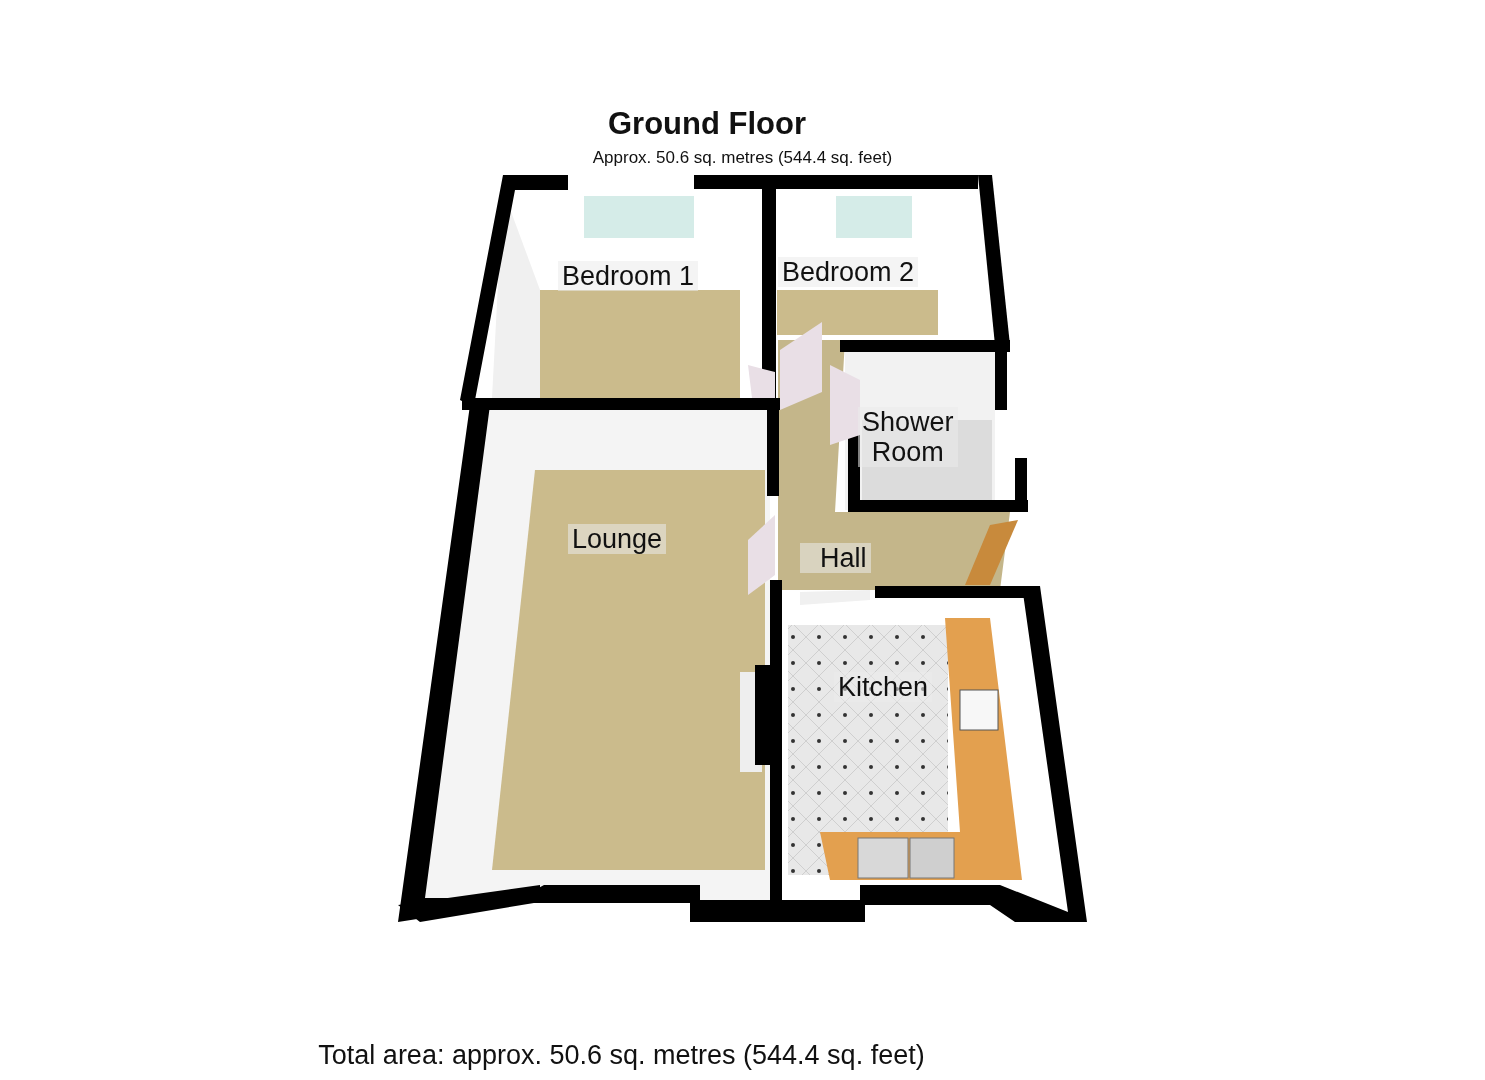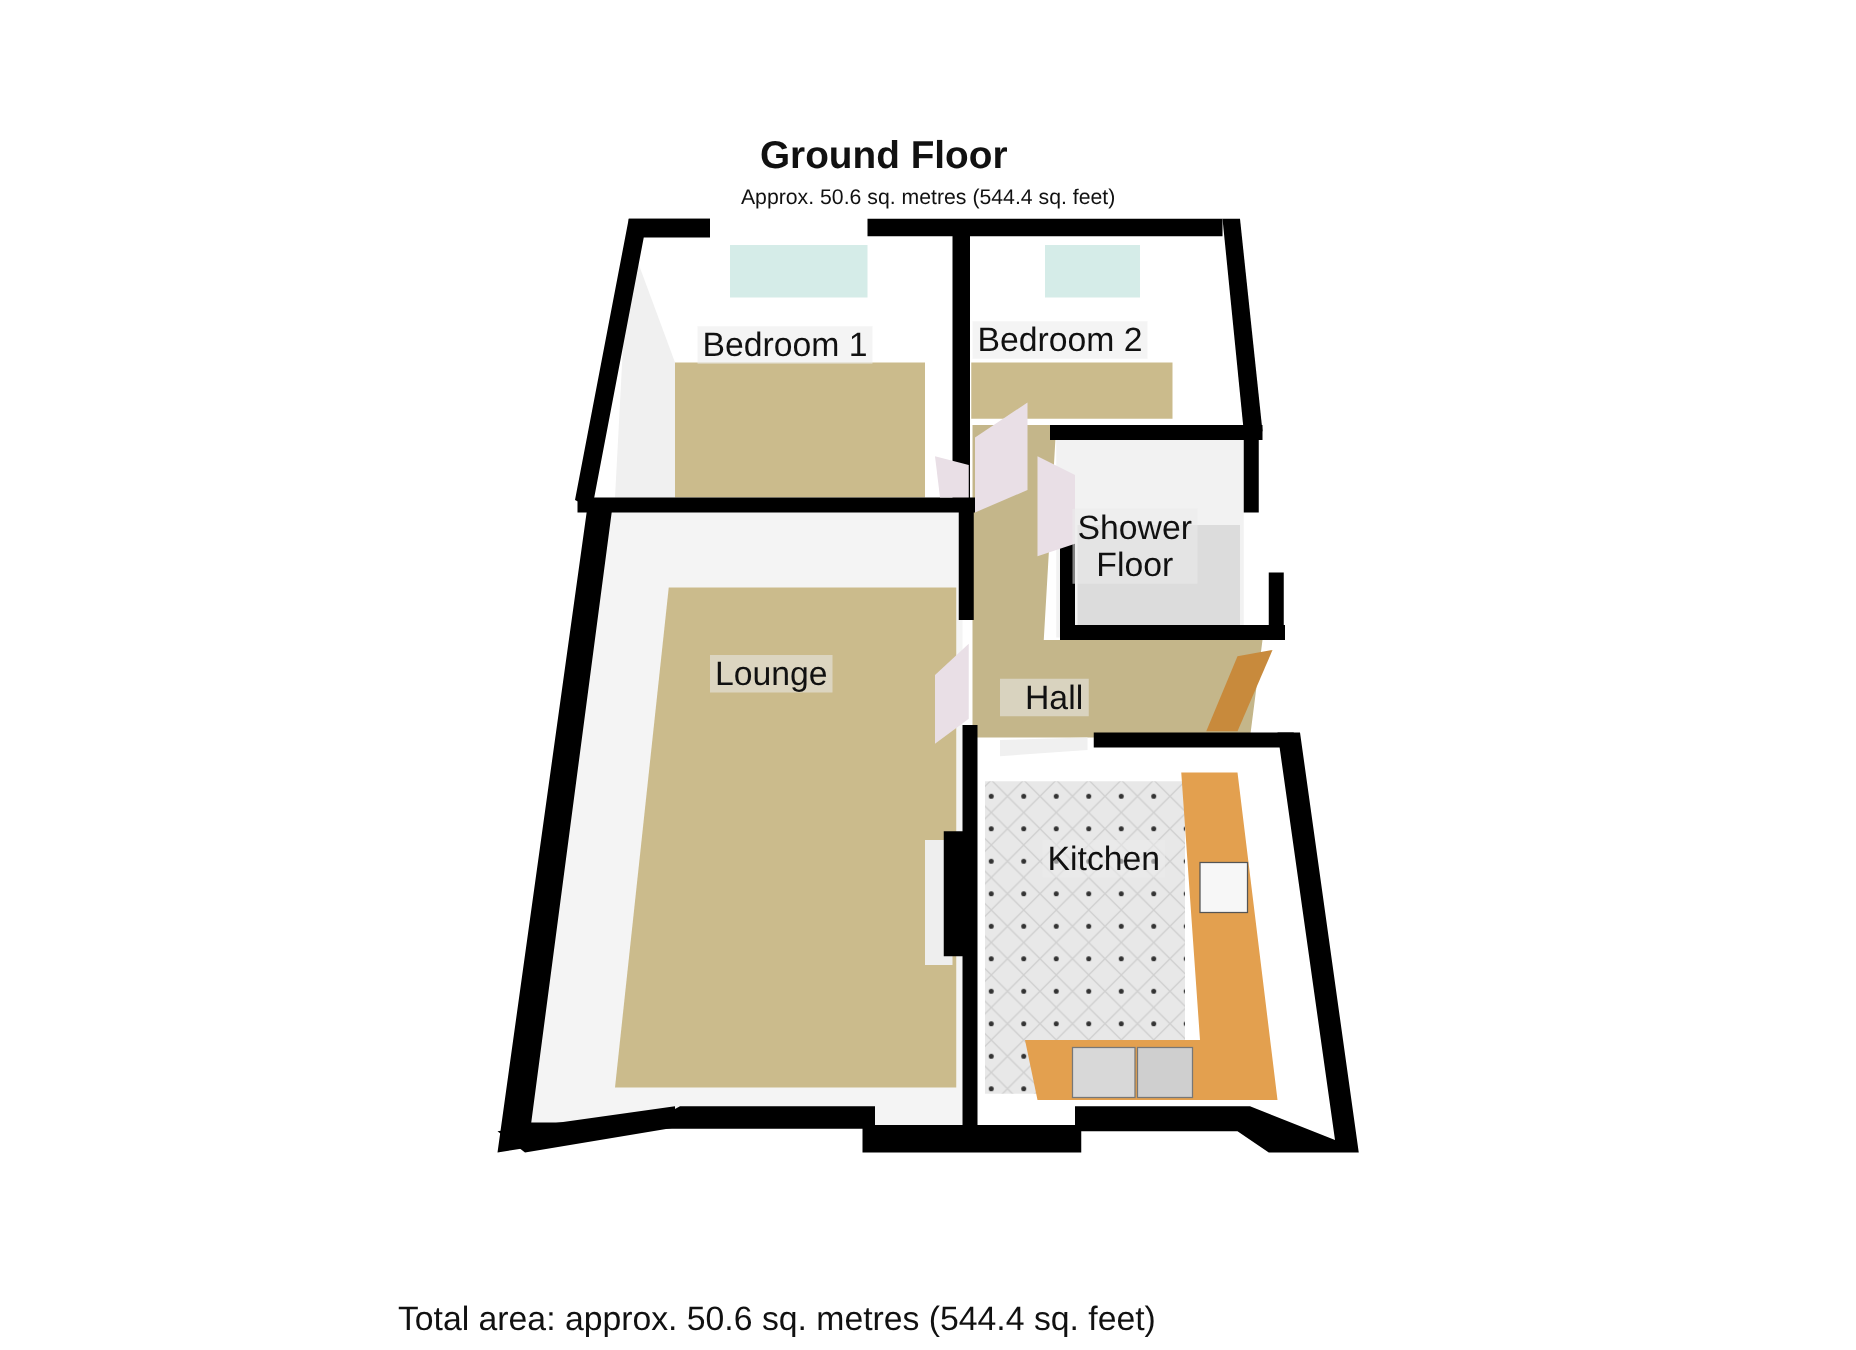--- a/index.html
+++ b/index.html
@@ -91,19 +91,19 @@
     <polygon points="748,540 775,515 775,575 748,595" fill="#e9dfe6"></polygon>
     <polygon points="990,525 1018,520 990,585 965,585" fill="#c88a3c"></polygon>
     <polygon points="800,592 870,590 870,600 800,605" fill="#f0f0f0"></polygon>
   </g>
 </svg>
 
 <div class="label" style="left:558px; top:261px;">Bedroom 1</div>
 <div class="label" style="left:778px; top:257px;">Bedroom 2</div>
 <div class="label two" style="left:858px; top:407px; background:rgba(235,235,235,0.55);">
   <div>Shower</div>
-  <div>Floor</div>
+  <div>Room</div>
 </div>
 <div class="label" style="left:568px; top:524px;">Lounge</div>
 <div class="label" style="left:800px; top:543px;padding-left:20px;">Hall</div>
 <div class="label" style="left:834px; top:672px;">Kitchen</div>
 
 <div class="total">Total area: approx. 50.6 sq. metres (544.4 sq. feet)</div>
 
 </body></html>

